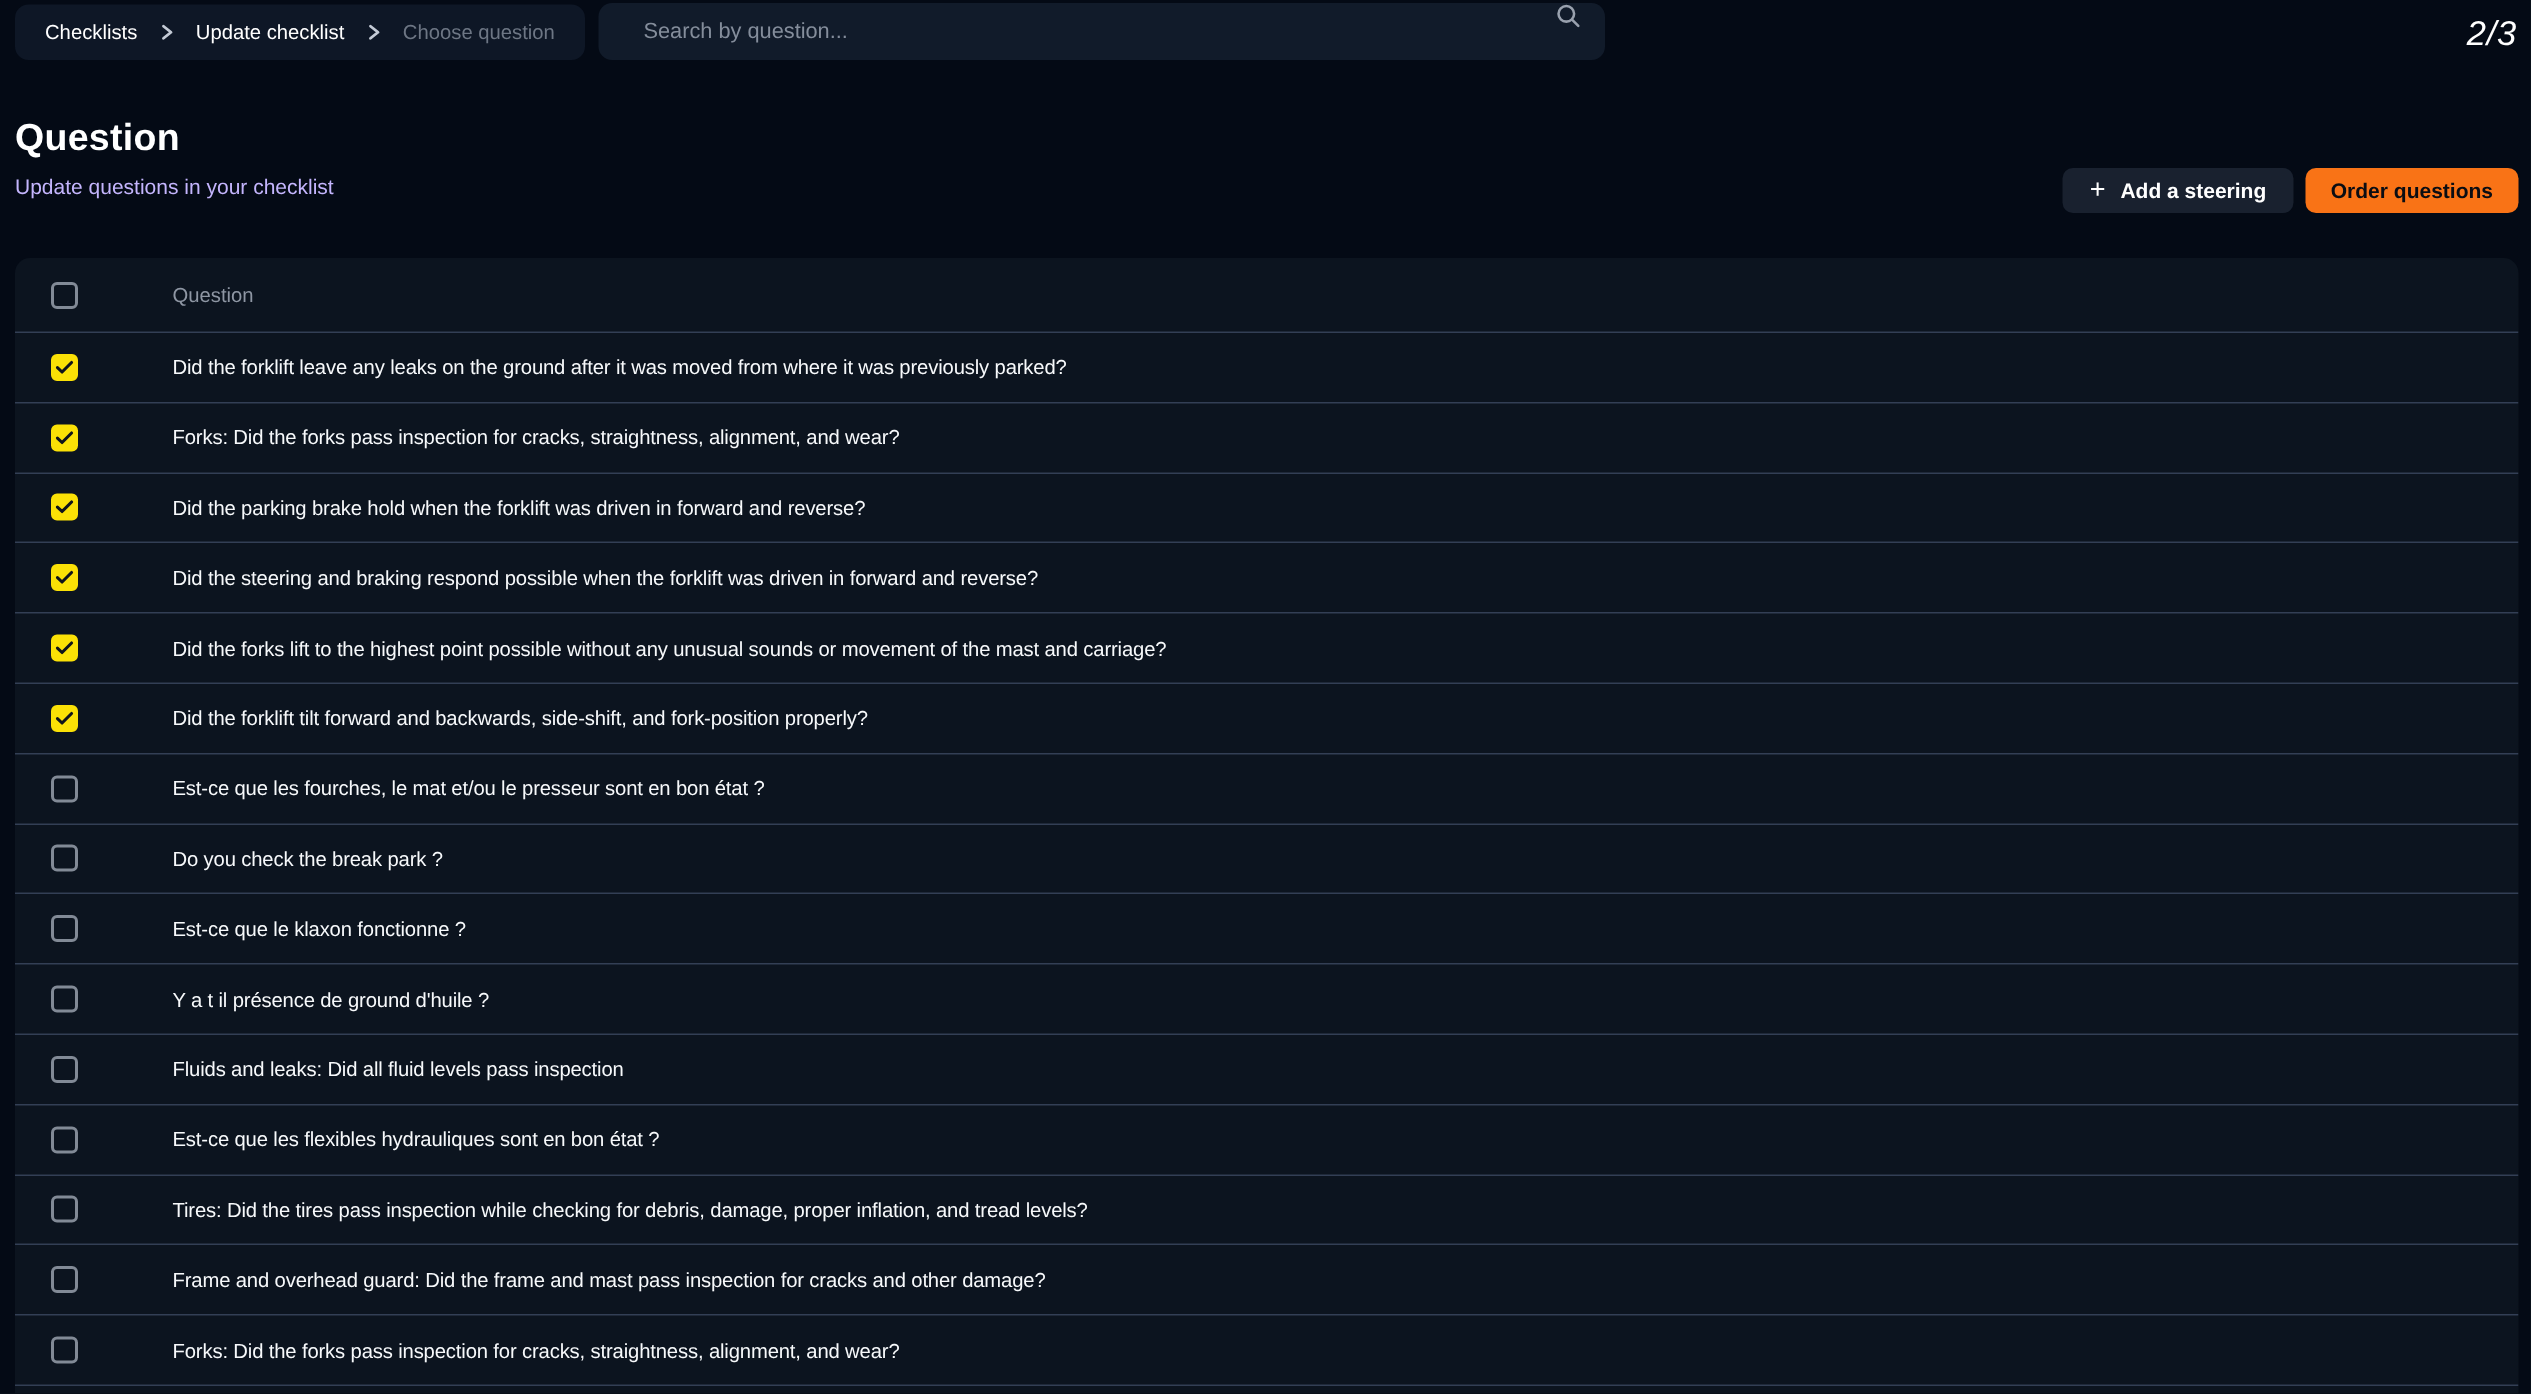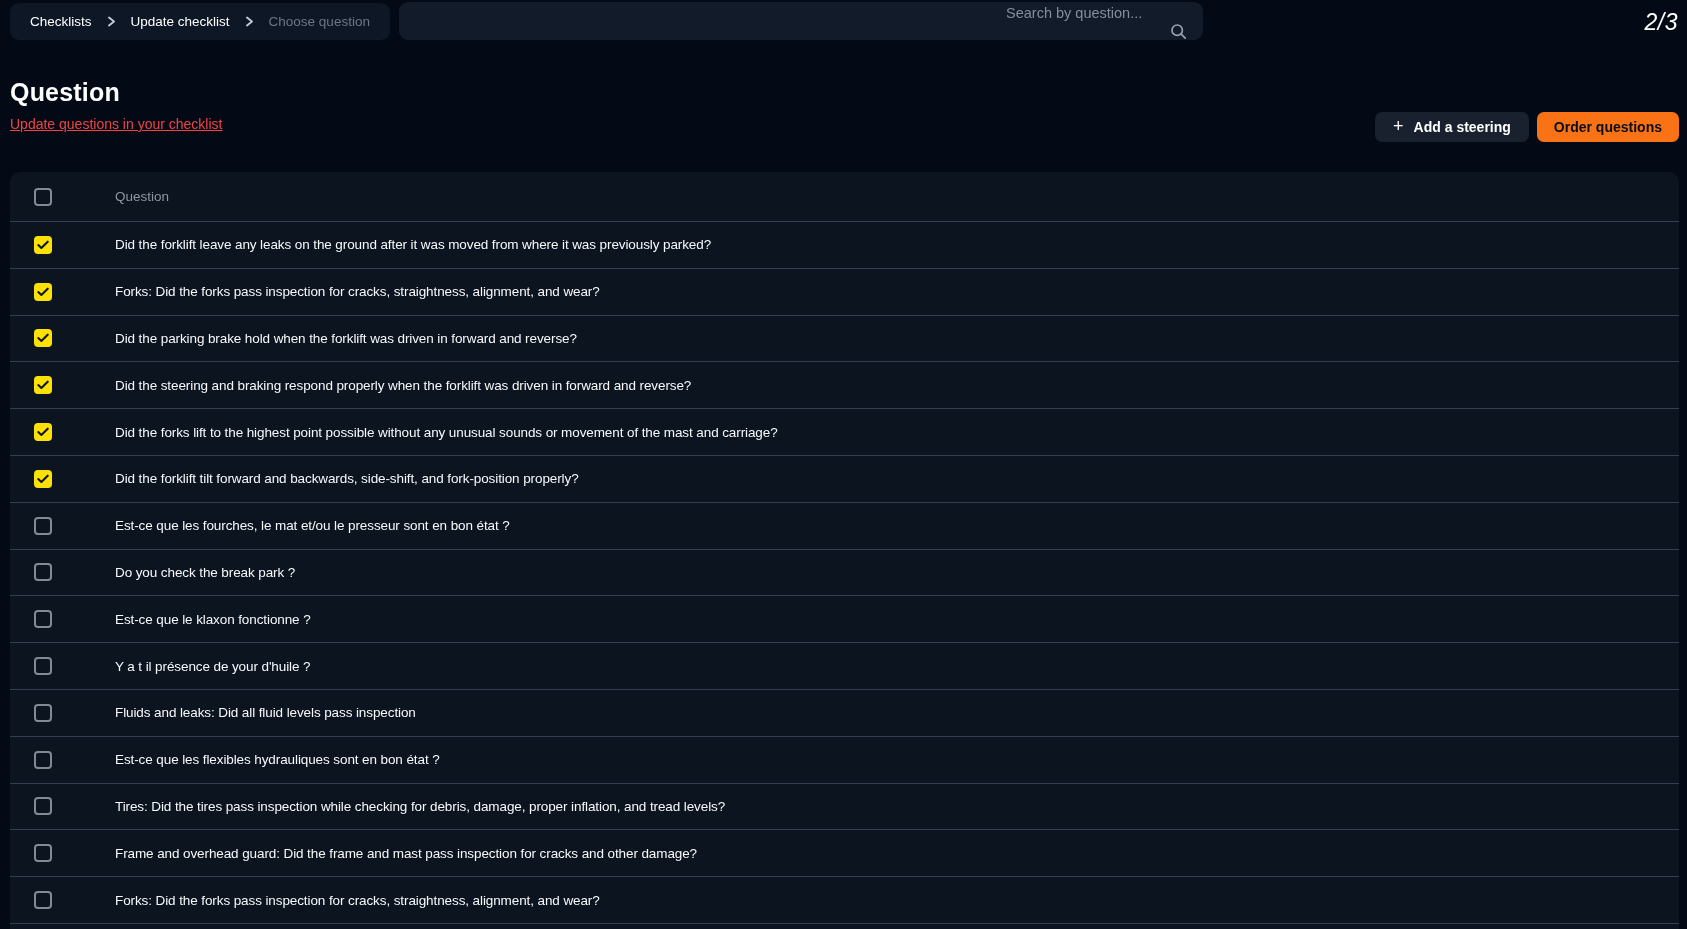--- a/index.html
+++ b/index.html
@@ -17,41 +17,41 @@
     position: absolute; left: 10px; top: 3px; height: 37px;
     background: #0e1726; border-radius: 9px;
     display: flex; align-items: center;
     padding: 0 20px; gap: 15px;
   }
   .crumb { font-size: 13.5px; color: #ffffff; font-weight: 500; white-space: nowrap; cursor: pointer; }
   .crumb.muted { color: #6d7684; cursor: default; }
   .chev { display: flex; align-items: center; }
 
   .search-wrap {
-    position: absolute; left: 399px; top: 2px; width: 804px; height: 38px;
+    position: absolute; left: 399px; top: 2px; width: 671px; height: 38px;
     background: #111b2a; border-radius: 9px;
-    display: flex; align-items: flex-end; flex-direction: column;
+    display: flex; align-items: flex-start;
   }
   .search-wrap input {
     flex: 1; height: 100%; background: transparent; border: none; outline: none;
     color: #dfe5ec; font-size: 14.5px; padding: 0 10px 0 30px;
     font-family: "Liberation Sans", sans-serif;
   }
   .search-wrap input::placeholder { color: #848d9b; opacity: 1; }
   .search-icon { margin-right: 16px; display: flex; align-items: center; cursor: pointer; }
 
   .page-indicator {
     position: absolute; right: 9px; top: 9px;
     font-size: 23px; color: #ffffff; letter-spacing: 0.5px; font-style: italic;
   }
 
   
   .heading-block { position: absolute; left: 10px; top: 78px; }
   .page-title { margin: 0; font-size: 25px; font-weight: 700; color: #ffffff; letter-spacing: 0.2px; }
-  .page-subtitle { margin: 9px 0 0 0; font-size: 14px; color: #ef4444; text-decoration: underline; }
+  .page-subtitle { margin: 9px 0 0 0; font-size: 14px; color: #c4b5fd; }
 
   .actions { position: absolute; top: 112px; right: 8px; display: flex; gap: 8px; }
   .btn { height: 30px; border: none; border-radius: 7px; font-size: 14px; font-weight: 700;
          display: flex; align-items: center; cursor: pointer;
          font-family: "Liberation Sans", sans-serif; }
   .btn-dark { background: #19212f; color: #ffffff; padding: 0 18px; gap: 10px; }
   .btn-dark .plus { font-size: 18px; font-weight: 400; line-height: 1; position: relative; top: -1px; }
   .btn-yellow { background: #f97316; color: #0a0d13; padding: 0 17px; }
 
   
@@ -154,21 +154,21 @@
           </svg>
         </span>
         <span class="qtext">Did the parking brake hold when the forklift was driven in forward and reverse?</span>
       </div>
       <div class="trow">
         <span class="cb checked">
           <svg width="12" height="10" viewBox="0 0 14 11">
             <path d="M1.5 5.6 L5.1 9 L12.5 1.6" fill="none" stroke="#10141c" stroke-width="2.4" stroke-linecap="round" stroke-linejoin="round"></path>
           </svg>
         </span>
-        <span class="qtext">Did the steering and braking respond properly when the forklift was driven in forward and reverse?</span>
+        <span class="qtext">Did the steering and braking respond possible when the forklift was driven in forward and reverse?</span>
       </div>
       <div class="trow">
         <span class="cb checked">
           <svg width="12" height="10" viewBox="0 0 14 11">
             <path d="M1.5 5.6 L5.1 9 L12.5 1.6" fill="none" stroke="#10141c" stroke-width="2.4" stroke-linecap="round" stroke-linejoin="round"></path>
           </svg>
         </span>
         <span class="qtext">Did the forks lift to the highest point possible without any unusual sounds or movement of the mast and carriage?</span>
       </div>
       <div class="trow">
@@ -186,21 +186,21 @@
       <div class="trow">
         <span class="cb"></span>
         <span class="qtext">Do you check the break park ?</span>
       </div>
       <div class="trow">
         <span class="cb"></span>
         <span class="qtext">Est-ce que le klaxon fonctionne ?</span>
       </div>
       <div class="trow">
         <span class="cb"></span>
-        <span class="qtext">Y a t il présence de your d'huile ?</span>
+        <span class="qtext">Y a t il présence de ground d'huile ?</span>
       </div>
       <div class="trow">
         <span class="cb"></span>
         <span class="qtext">Fluids and leaks: Did all fluid levels pass inspection</span>
       </div>
       <div class="trow">
         <span class="cb"></span>
         <span class="qtext">Est-ce que les flexibles hydrauliques sont en bon état ?</span>
       </div>
       <div class="trow">

